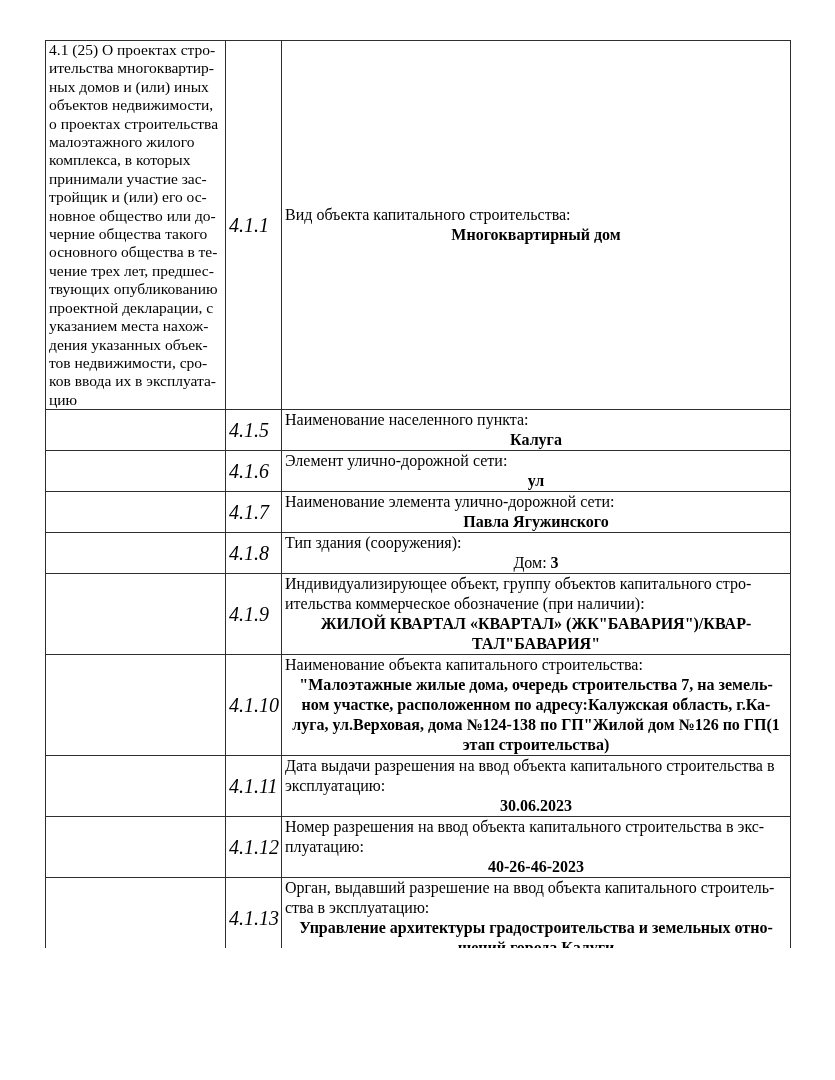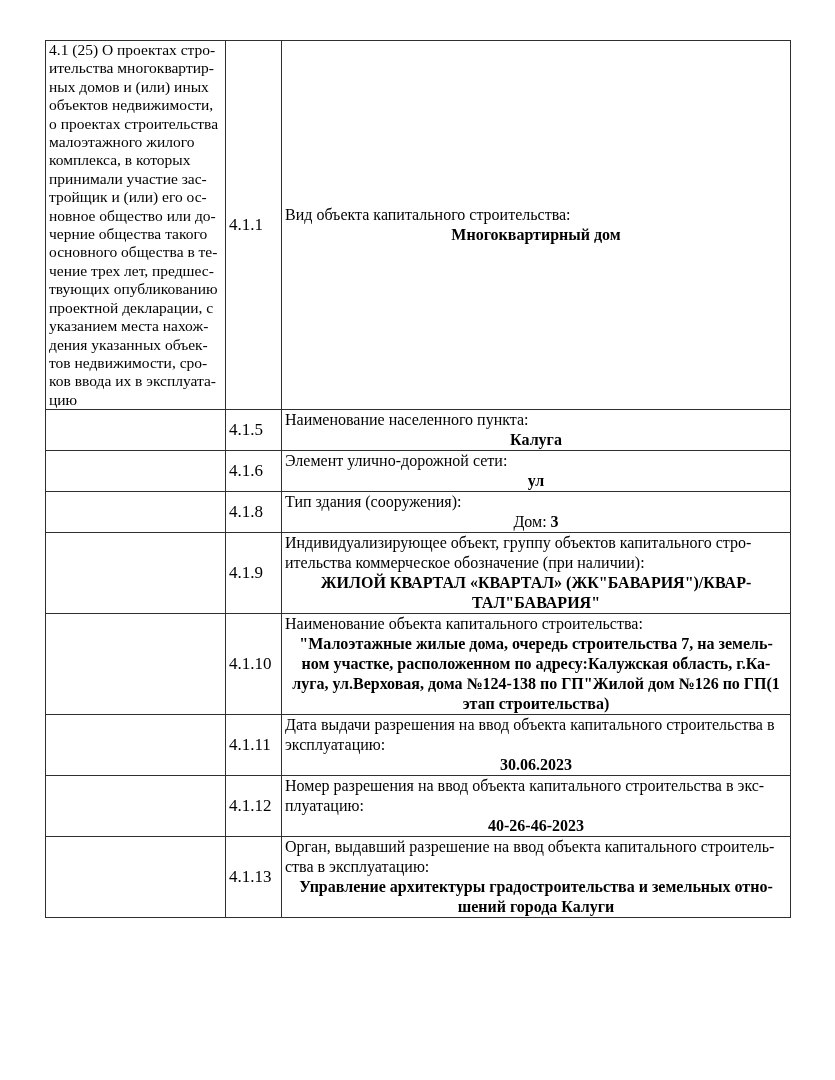--- a/index.html
+++ b/index.html
@@ -34,24 +34,25 @@
   .col-content { width: 509px; }
 
   td.desc-cell {
     vertical-align: top;
     font-size: 15.5px;
     line-height: 18.4px;
     white-space: pre-line;
     padding: 0 2px 0 3px;
   }
   td.num-cell {
-    font-size: 17px;
+    font-size: 20px;
     line-height: 20px;
     padding: 0 2px 0 5px;
     vertical-align: middle;
+    font-style: italic;
   }
   td.content-cell {
     font-size: 16px;
     line-height: 20px;
     padding: 1px 4px;
     vertical-align: middle;
   }
   .field-label { white-space: pre-line; }
   .field-value { white-space: pre-line; text-align: center; }
   .vbold { font-weight: bold; white-space: pre-line; }
@@ -106,20 +107,28 @@
       <tr>
         <td class="empty-cell"></td>
         <td class="num-cell">4.1.6</td>
         <td class="content-cell">
           <div class="field-label">Элемент улично-дорожной сети:</div>
           <div class="field-value"><span class="vprefix"></span><span class="vbold">ул</span></div>
         </td>
       </tr>
       <tr>
         <td class="empty-cell"></td>
+        <td class="num-cell">4.1.7</td>
+        <td class="content-cell">
+          <div class="field-label">Наименование элемента улично-дорожной сети:</div>
+          <div class="field-value"><span class="vprefix"></span><span class="vbold">Павла Ягужинского</span></div>
+        </td>
+      </tr>
+      <tr>
+        <td class="empty-cell"></td>
         <td class="num-cell">4.1.8</td>
         <td class="content-cell">
           <div class="field-label">Тип здания (сооружения):</div>
           <div class="field-value"><span class="vprefix">Дом: </span><span class="vbold">3</span></div>
         </td>
       </tr>
       <tr>
         <td class="empty-cell"></td>
         <td class="num-cell">4.1.9</td>
         <td class="content-cell">

